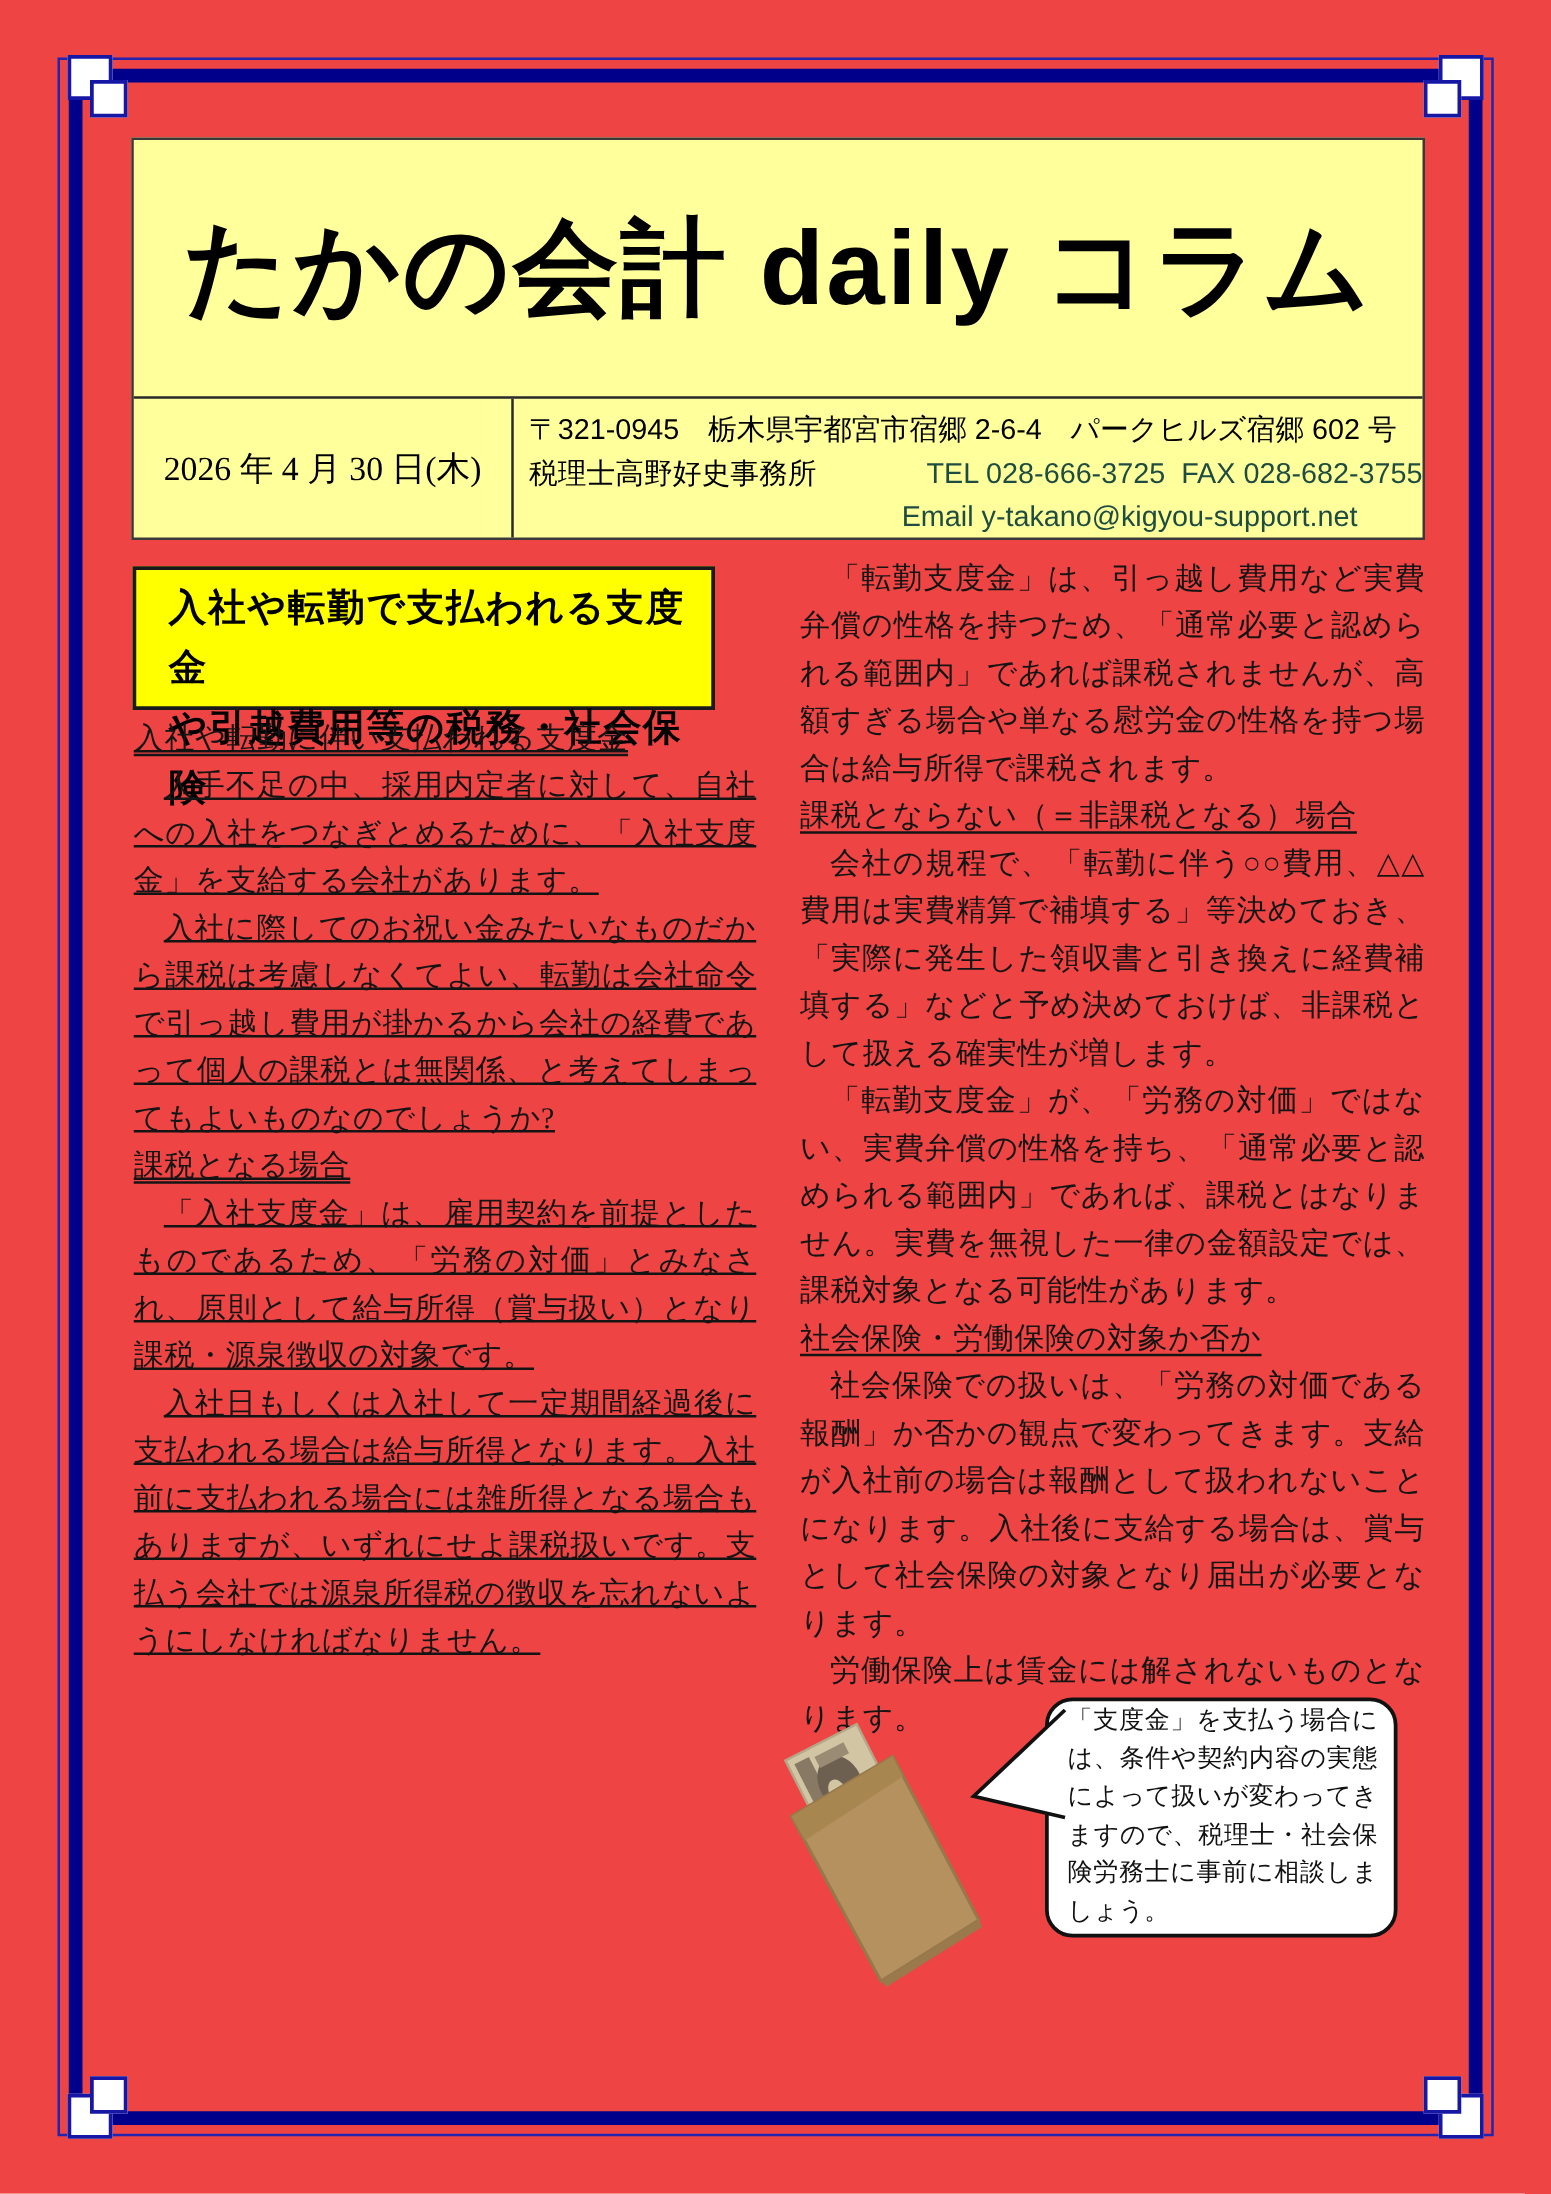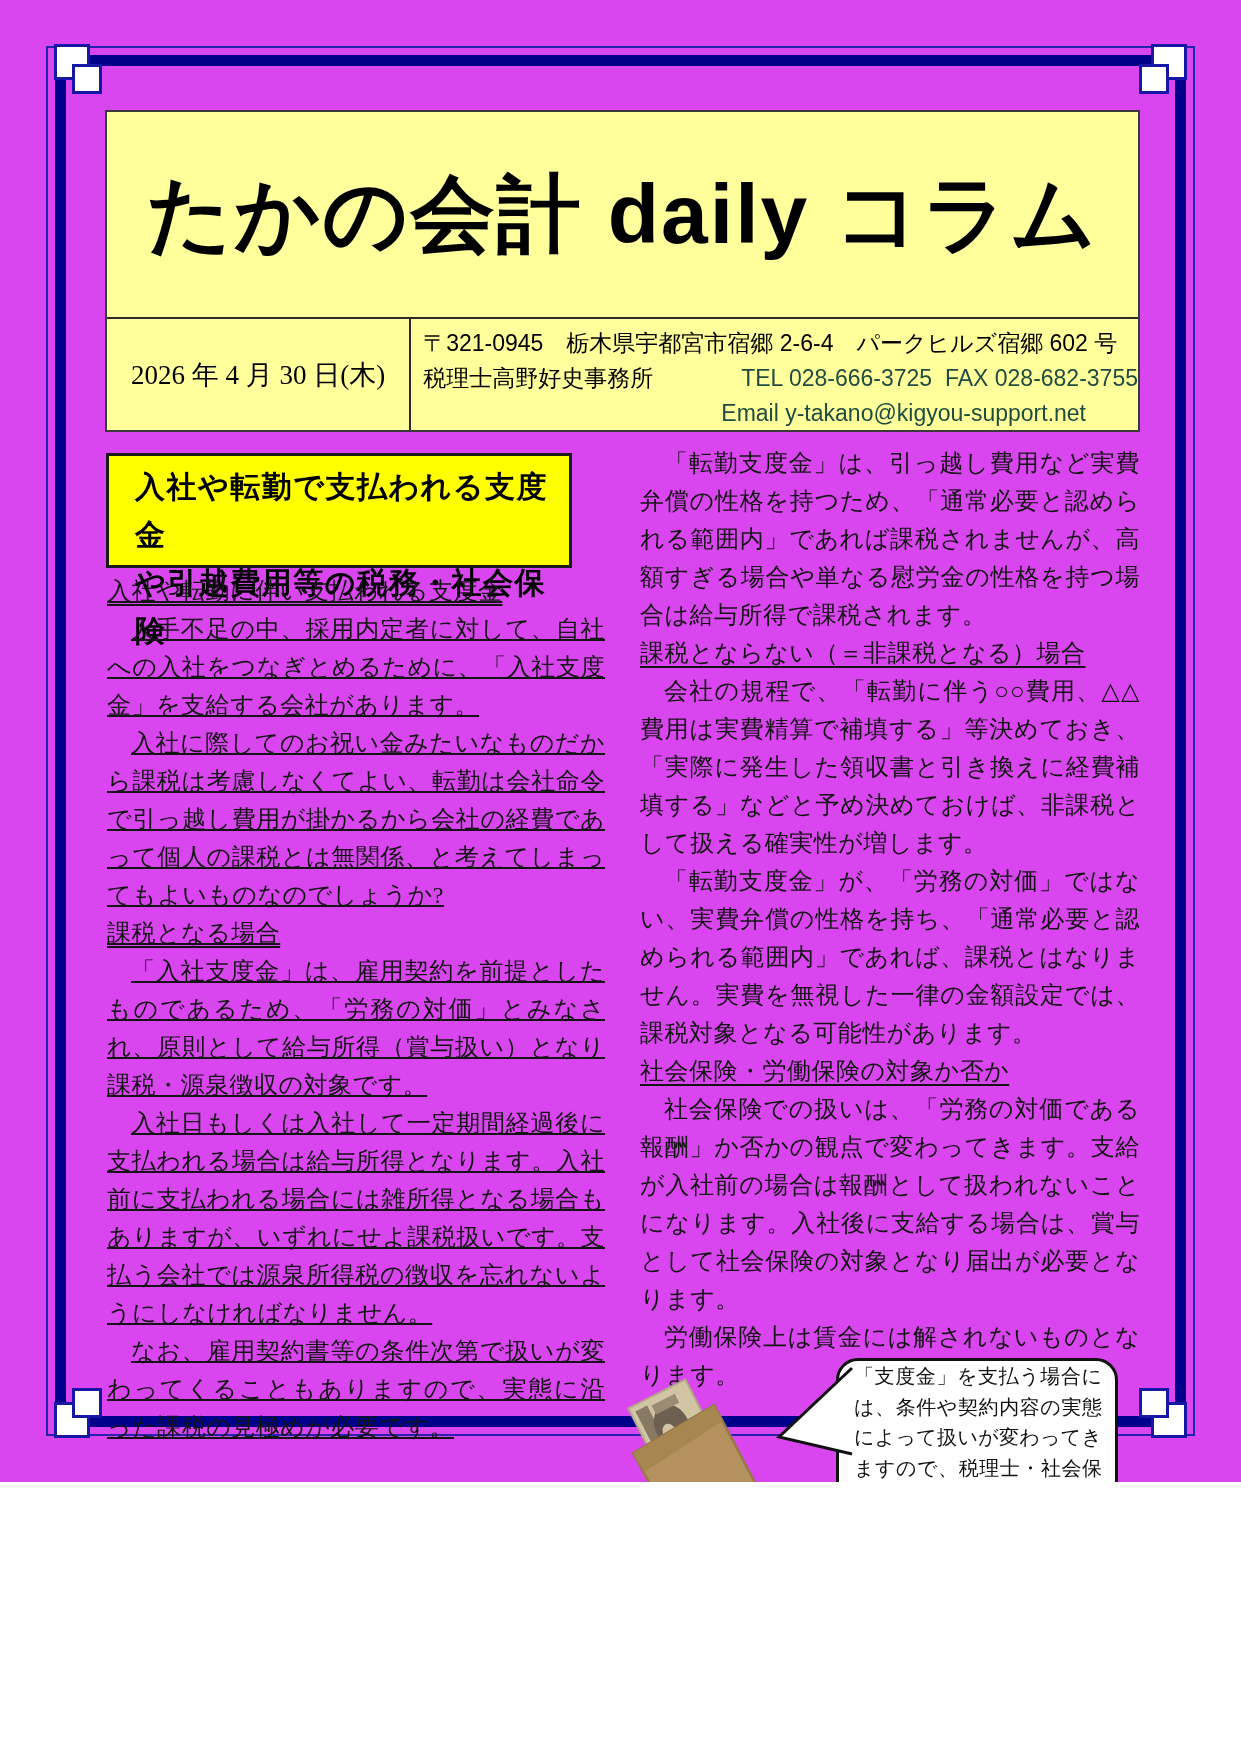--- a/index.html
+++ b/index.html
@@ -1,17 +1,17 @@
 <!DOCTYPE html>
 <html><head>
 <meta charset="utf-8">
 <style>
   html,body{margin:0;padding:0;background:#ffffff;}
   .page{
-    position:relative;width:1241px;height:1482px;background:#d946ef;
+    position:relative;width:1241px;height:1755px;background:#ef4444;
     overflow:hidden;font-family:"Liberation Serif","DejaVu Serif",serif;color:#111;
   }
   
   .frame-outer{position:absolute;left:46px;top:46px;right:46px;bottom:46px;
     border:2px solid #2323ae;pointer-events:none;}
   .frame-band{position:absolute;left:55px;top:55px;right:55px;bottom:55px;
     border:11px solid #00008b;pointer-events:none;}
   .corner{position:absolute;width:60px;height:60px;z-index:5;pointer-events:none;}
   .corner .sqA{position:absolute;left:10px;top:8px;width:30px;height:30px;border:3px solid #1717a6;background:#fff;}
   .corner .sqB{position:absolute;left:28px;top:28px;width:24px;height:24px;border:3px solid #1717a6;background:#fff;}
@@ -96,21 +96,20 @@
     <div>や引越費用等の税務・社会保険</div>
   </div>
 
   <div class="col col-left">
       <div class="heading">入社や転勤に伴い支払われる支度金</div>
       <div class="para">人手不足の中、採用内定者に対して、自社への入社をつなぎとめるために、「入社支度金」を支給する会社があります。</div>
       <div class="para">入社に際してのお祝い金みたいなものだから課税は考慮しなくてよい、転勤は会社命令で引っ越し費用が掛かるから会社の経費であって個人の課税とは無関係、と考えてしまってもよいものなのでしょうか?</div>
       <div class="heading">課税となる場合</div>
       <div class="para">「入社支度金」は、雇用契約を前提としたものであるため、「労務の対価」とみなされ、原則として給与所得（賞与扱い）となり課税・源泉徴収の対象です。</div>
       <div class="para">入社日もしくは入社して一定期間経過後に支払われる場合は給与所得となります。入社前に支払われる場合には雑所得となる場合もありますが、いずれにせよ課税扱いです。支払う会社では源泉所得税の徴収を忘れないようにしなければなりません。</div>
-      <div class="para">なお、雇用契約書等の条件次第で扱いが変わってくることもありますので、実態に沿った課税の見極めが必要です。</div>
     </div>
   <div class="col col-right">
       <div class="para">「転勤支度金」は、引っ越し費用など実費弁償の性格を持つため、「通常必要と認められる範囲内」であれば課税されませんが、高額すぎる場合や単なる慰労金の性格を持つ場合は給与所得で課税されます。</div>
       <div class="heading">課税とならない（＝非課税となる）場合</div>
       <div class="para">会社の規程で、「転勤に伴う○○費用、△△費用は実費精算で補填する」等決めておき、「実際に発生した領収書と引き換えに経費補填する」などと予め決めておけば、非課税として扱える確実性が増します。</div>
       <div class="para">「転勤支度金」が、「労務の対価」ではない、実費弁償の性格を持ち、「通常必要と認められる範囲内」であれば、課税とはなりません。実費を無視した一律の金額設定では、課税対象となる可能性があります。</div>
       <div class="heading">社会保険・労働保険の対象か否か</div>
       <div class="para">社会保険での扱いは、「労務の対価である報酬」か否かの観点で変わってきます。支給が入社前の場合は報酬として扱われないことになります。入社後に支給する場合は、賞与として社会保険の対象となり届出が必要となります。</div>
       <div class="para">労働保険上は賃金には解されないものとなります。</div>
     </div>

